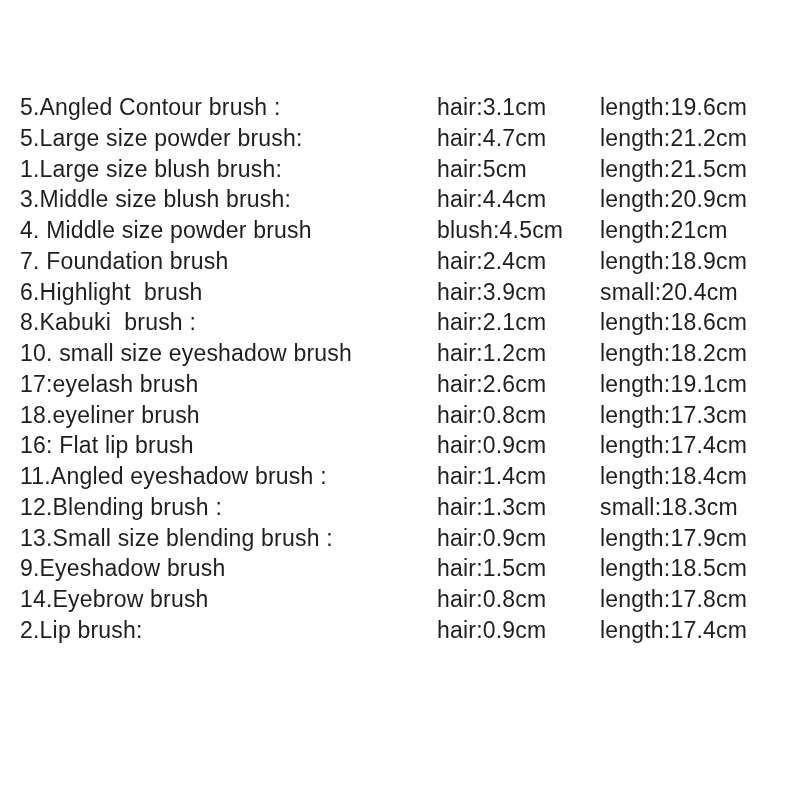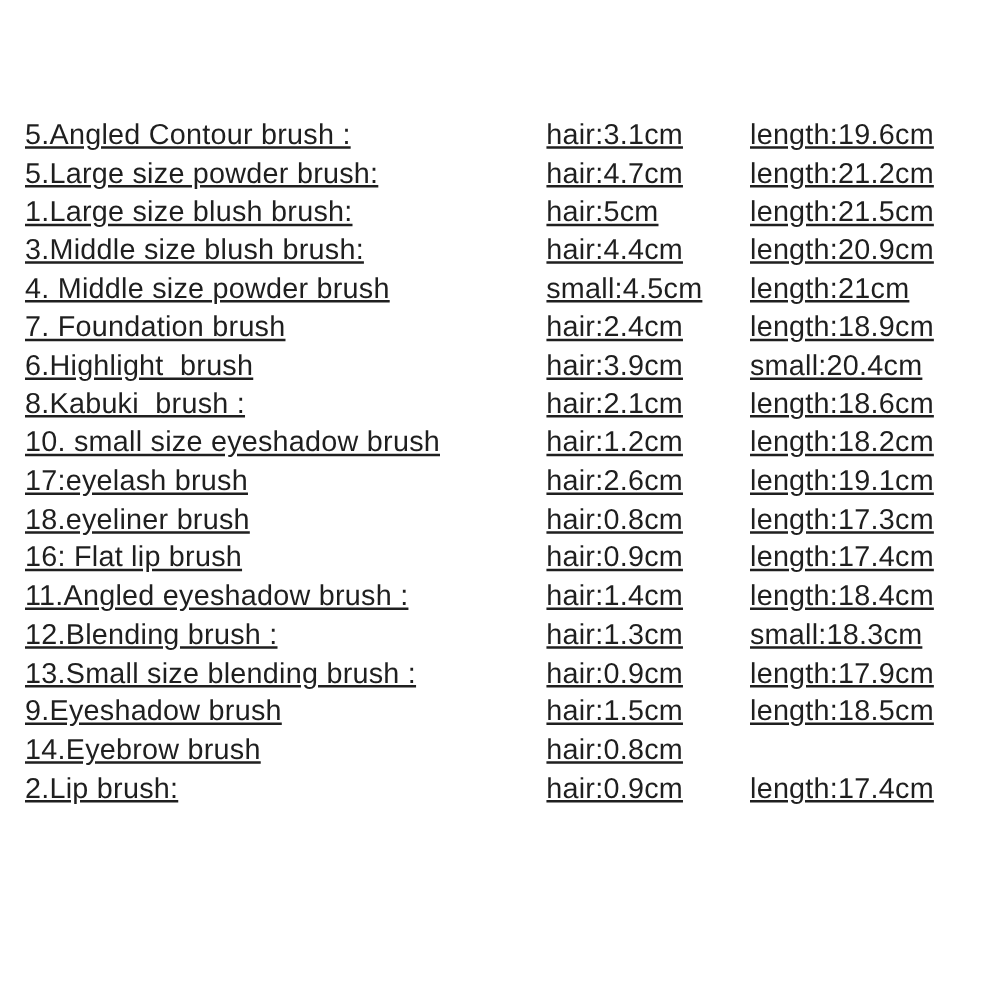--- a/index.html
+++ b/index.html
@@ -20,21 +20,20 @@
     top: 92px;
     left: 20px;
     right: 12px;
   }
   .row {
     display: grid;
     grid-template-columns: 417px 163px 1fr;
     align-items: baseline;
     height: 30.75px;
     line-height: 30.75px;
-    text-decoration: underline;
   }
   .cell {
     font-size: 23px;
     white-space: pre;
     overflow: hidden;
     letter-spacing: 0.2px;
   }
 </style>
 </head>
 <body style="background: rgb(255, 255, 255); color: rgb(31, 31, 31);">
@@ -59,21 +58,21 @@
   </div>
 
   <div class="row">
     <span class="cell name">3.Middle size blush brush:</span>
     <span class="cell hair">hair:4.4cm</span>
     <span class="cell len">length:20.9cm</span>
   </div>
 
   <div class="row">
     <span class="cell name">4. Middle size powder brush</span>
-    <span class="cell hair">small:4.5cm</span>
+    <span class="cell hair">blush:4.5cm</span>
     <span class="cell len">length:21cm</span>
   </div>
 
   <div class="row">
     <span class="cell name">7. Foundation brush</span>
     <span class="cell hair">hair:2.4cm</span>
     <span class="cell len">length:18.9cm</span>
   </div>
 
   <div class="row">
@@ -132,20 +131,21 @@
 
   <div class="row">
     <span class="cell name">9.Eyeshadow brush</span>
     <span class="cell hair">hair:1.5cm</span>
     <span class="cell len">length:18.5cm</span>
   </div>
 
   <div class="row">
     <span class="cell name">14.Eyebrow brush</span>
     <span class="cell hair">hair:0.8cm</span>
+    <span class="cell len">length:17.8cm</span>
   </div>
 
   <div class="row">
     <span class="cell name">2.Lip brush:</span>
     <span class="cell hair">hair:0.9cm</span>
     <span class="cell len">length:17.4cm</span>
   </div>
 </div>
 
 </body></html>

